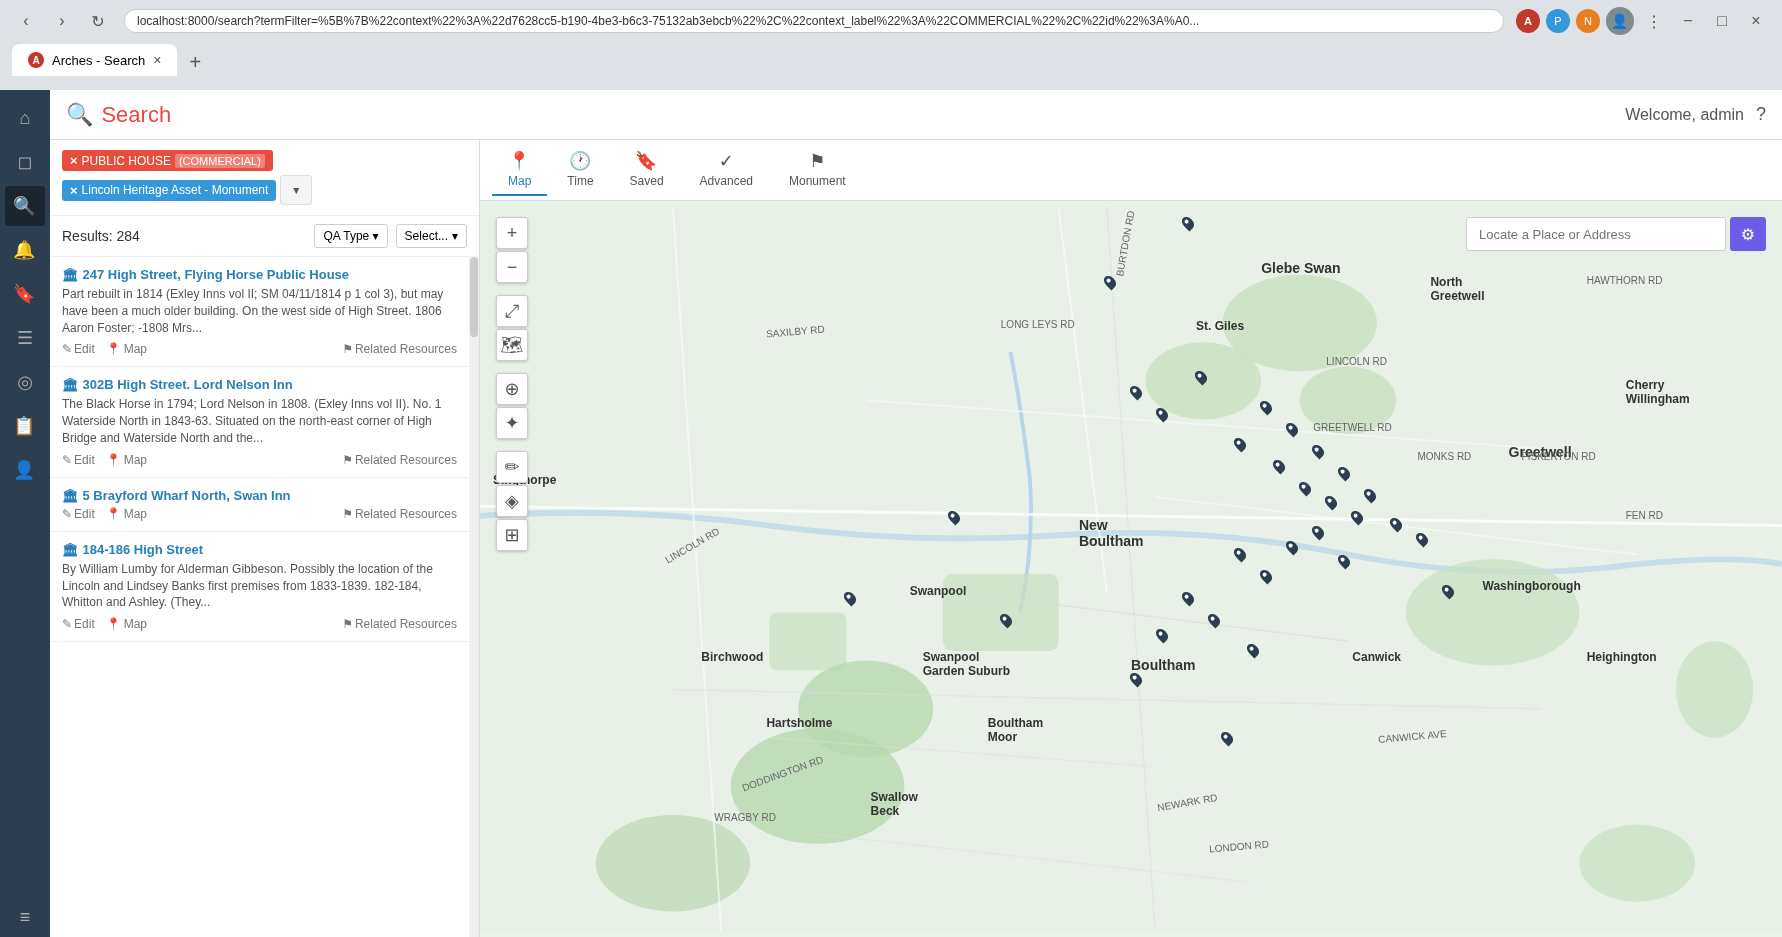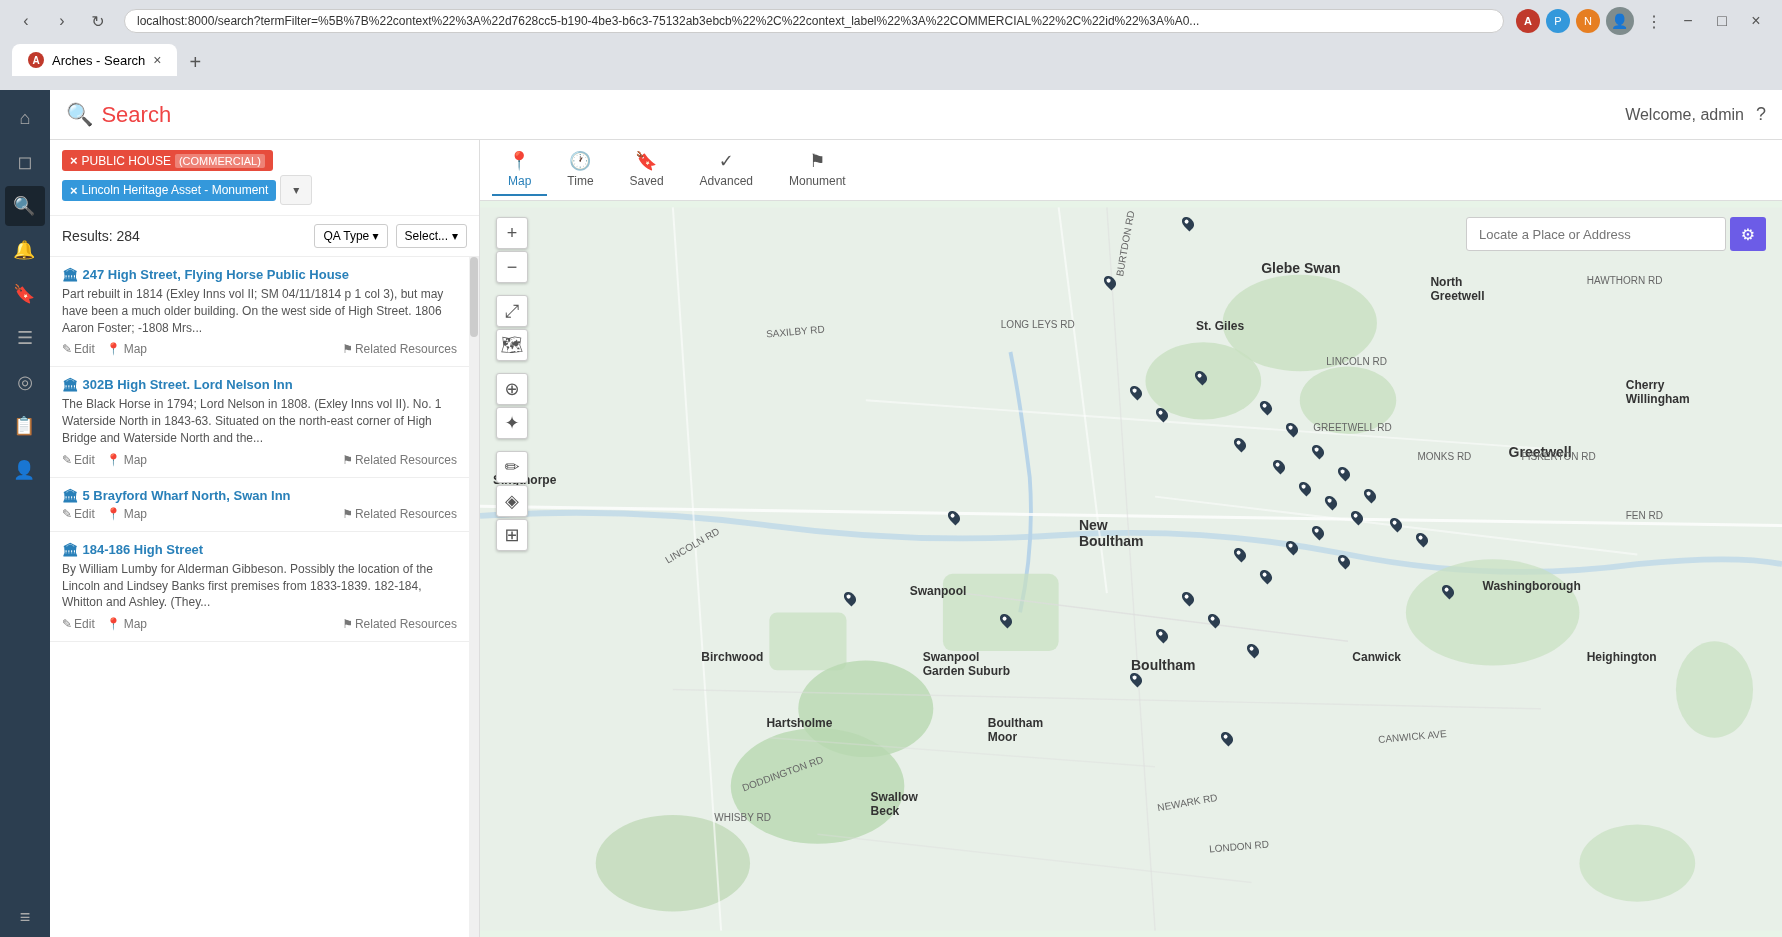--- a/index.html
+++ b/index.html
@@ -665,21 +665,21 @@
           <div class="road-label" style="left:22%;top:17%;transform:rotate(-5deg);">SAXILBY RD</div>
           <div class="road-label" style="left:40%;top:16%;">LONG LEYS RD</div>
           <div class="road-label" style="left:64%;top:30%;">GREETWELL RD</div>
           <div class="road-label" style="left:72%;top:34%;">MONKS RD</div>
           <div class="road-label" style="left:80%;top:34%;">FISKERTON RD</div>
           <div class="road-label" style="left:88%;top:42%;">FEN RD</div>
           <div class="road-label" style="left:14%;top:46%;transform:rotate(-30deg);">LINCOLN RD</div>
           <div class="road-label" style="left:65%;top:21%;">LINCOLN RD</div>
           <div class="road-label" style="left:85%;top:10%;">HAWTHORN RD</div>
           <div class="road-label" style="left:20%;top:77%;transform:rotate(-20deg);">DODDINGTON RD</div>
-          <div class="road-label" style="left:18%;top:83%;">WHISBY RD</div>
+          <div class="road-label" style="left:18%;top:83%;">WRAGBY RD</div>
           <div class="road-label" style="left:52%;top:81%;transform:rotate(-10deg);">NEWARK RD</div>
           <div class="road-label" style="left:56%;top:87%;transform:rotate(-5deg);">LONDON RD</div>
           <div class="road-label" style="left:69%;top:72%;transform:rotate(-5deg);">CANWICK AVE</div>
           <div class="road-label" style="left:47%;top:5%;transform:rotate(-80deg);">BURTDON RD</div>
 
           <div class="map-pin" style="left:54%;top:2%;"></div>
           <div class="map-pin" style="left:48%;top:10%;"></div>
           <div class="map-pin" style="left:50%;top:25%;"></div>
           <div class="map-pin" style="left:52%;top:28%;"></div>
           <div class="map-pin" style="left:55%;top:23%;"></div>

